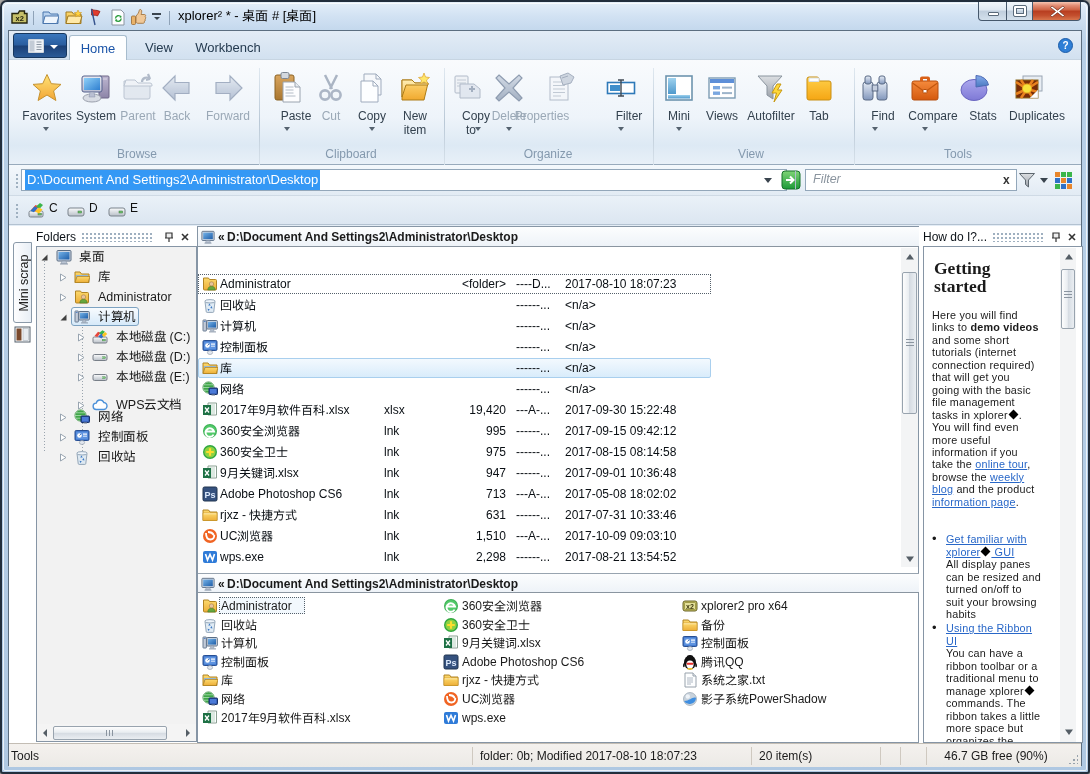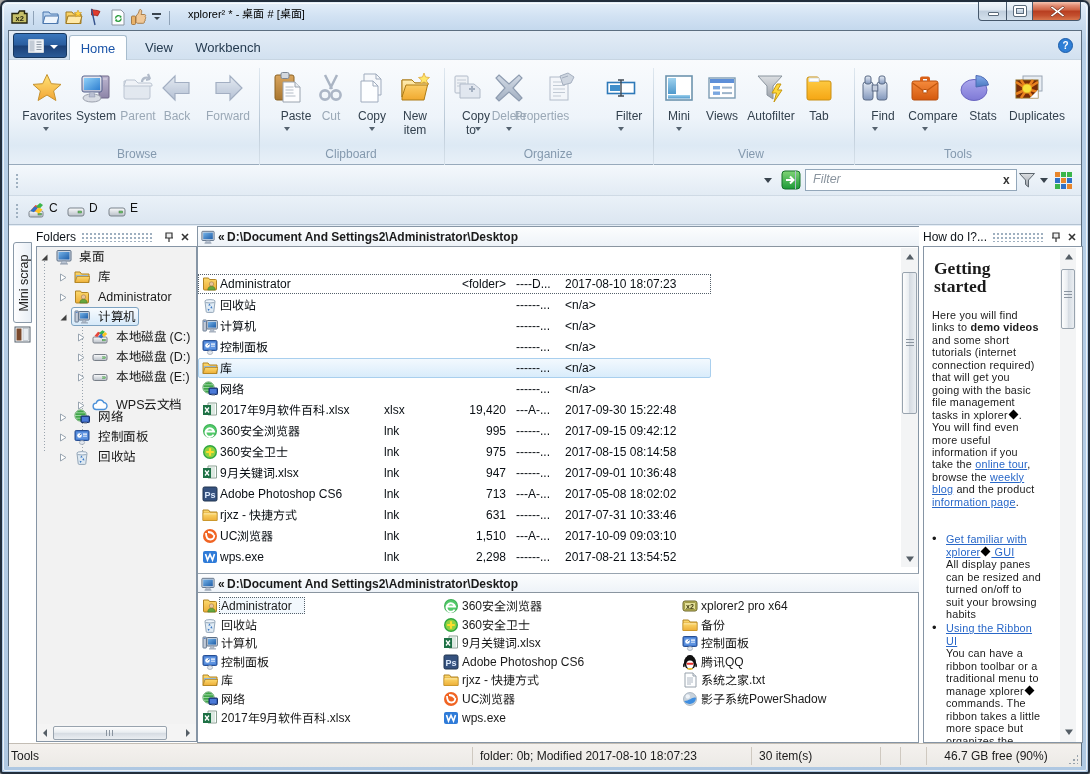--- a/index.html
+++ b/index.html
@@ -310,21 +310,21 @@
       <path d="M10 6.5 l.5 2 -2 .2z M4.8 12.5 l-.5-2 2-.2z" fill="#2f9e3f"></path>
     </svg>
   <svg class="abs" style="left:130px;top:8px" width="17" height="18" viewBox="0 0 17 18">
       <path d="M6 8 c1.5-1.5 3-3.5 3.2-5.5 .2-1.6 2.4-1.3 2.5.6 .1 1.6-.6 3.4-.6 3.4 h3.4 c1.2 0 1.6 1.6.6 2.2 1 .7.8 2-.2 2.4 .8.8.4 2-.6 2.2 .6 1-.2 2-1.4 2 h-5 c-1 0-1.9-.6-1.9-1.6z" fill="#f0c898" stroke="#9a6a30" stroke-width=".8"></path>
       <rect x="1.5" y="8" width="4" height="8.5" rx="1" fill="#e8b26a" stroke="#9a6a30" stroke-width=".8"></rect>
     </svg>
   <div class="abs" style="left:152px;top:13px;width:9px;height:1.6px;background:#3a444e"></div>
   <div class="abs" style="left:154px;top:17px;width:0;height:0;border-left:3.2px solid transparent;border-right:3.2px solid transparent;border-top:3.8px solid #3a444e"></div>
   <div class="qsep" style="position:absolute;left:169px;top:11px;margin:0"></div>
 </div>
-<div id="title" class="abs" style="left:188px;top:8px;font-size:11px">xplorer² * - <svg class="cj" viewBox="0 0 1000 1000">
+<div id="title" class="abs" style="left:178px;top:8px;font-size:13px">xplorer² * - <svg class="cj" viewBox="0 0 1000 1000">
       <use href="#u684C"></use>
     </svg><svg class="cj" viewBox="0 0 1000 1000">
       <use href="#u9762"></use>
     </svg> # [<svg class="cj" viewBox="0 0 1000 1000">
       <use href="#u684C"></use>
     </svg><svg class="cj" viewBox="0 0 1000 1000">
       <use href="#u9762"></use>
     </svg>]</div>
 <div id="bmin" class="wbtn">
     <div style="position:absolute;left:9px;top:10px;width:11px;height:4px;background:#fff;border:1px solid #5a6a7a;border-radius:1px"></div>
@@ -508,20 +508,21 @@
         <g>
           <path d="M14 17 L3 10 M14 17 L8 8 M14 17 L20 8 M14 17 L25 10 M14 17 L25 20 M14 17 L20 26 M14 17 L8 26 M14 17 L3 22" stroke="#e8821e" stroke-width="2.6"></path>
         </g>
         <circle cx="14" cy="16.5" r="4.6" fill="#f7e23c" stroke="#e8a81e"></circle>
         <path d="M25 18 v8 h-8z" fill="#fdfdfc" stroke="#c9c2b0" stroke-width=".7"></path>
       </svg>
     <div class="rlbl" style="left:983px">Duplicates</div>
   </div>
   <div id="addrrow">
     <div class="abs" style="left:6px;top:8px;width:4px;height:16px;background-image:radial-gradient(#9fb0c0 35%,transparent 37%);background-size:4px 4px"></div>
+    <div id="addr"><span id="addrsel">D:\Document And Settings2\Administrator\Desktop</span></div>
     <div class="abs" style="left:755px;top:13px;width:0;height:0;border-left:4px solid transparent;border-right:4px solid transparent;border-top:5px solid #3a444e"></div>
     <svg class="abs" style="left:772px;top:5px" width="20" height="20" viewBox="0 0 20 20">
         <rect x="1" y="1" width="18" height="18" rx="3" fill="url(#ggo)" stroke="#17702a"></rect>
         <path d="M5 10 h7 M9 6.5 L12.5 10 L9 13.5" fill="none" stroke="#fff" stroke-width="2"></path>
       </svg>
     <div class="abs" style="left:786px;top:6px;width:1px;height:18px;background:#aebdcb"></div>
     <div id="filter">Filter</div>
     <div class="abs" style="left:994px;top:8px;font-size:12px;color:#333;font-weight:bold">x</div>
     <svg class="abs" style="left:1009px;top:7px" width="18" height="17" viewBox="0 0 18 17">
         <path d="M1.5 1.5 h15 l-6 6.5 v7 l-3-2.5 v-4.5z" fill="url(#gfunnel)" stroke="#5d676f"></path>
@@ -1259,21 +1260,21 @@
     </div>
   </div>
   <div id="statusbar">
     <div class="ssep" style="left:463px"></div>
       <div class="ssep" style="left:742px"></div>
       <div class="ssep" style="left:871px"></div>
       <div class="ssep" style="left:891px"></div>
       <div class="ssep" style="left:917px"></div>
     <div class="abs" style="left:2px;top:5px">Tools</div>
     <div class="abs" style="left:471px;top:5px">folder: 0b; Modified 2017-08-10 18:07:23</div>
-    <div class="abs" style="left:750px;top:5px">30 item(s)</div>
+    <div class="abs" style="left:750px;top:5px">20 item(s)</div>
     <div class="abs" style="left:917px;top:5px;width:140px;text-align:center">46.7 GB free (90%)</div>
     <div class="abs" style="right:3px;bottom:3px;width:10px;height:10px;background-image:radial-gradient(#98a2ac 38%,transparent 40%);background-size:4px 4px;clip-path:polygon(100% 0,100% 100%,0 100%)"></div>
   </div>
 </div>
 <svg width="0" height="0" style="position:absolute">
     <defs>
       <path id="u684C" d="M237 430H761V508H237ZM237 299H761V375H237ZM163 241V565H460V635H54V699H394C304 782 162 854 37 889C52 904 74 931 85 949C216 904 367 815 460 713V960H536V713C627 817 775 902 914 945C926 926 946 897 963 882C830 850 690 782 603 699H947V635H536V565H838V241H528V173H906V111H528V40H451V241Z"></path>
       <path id="u9762" d="M389 546H601V659H389ZM389 485V374H601V485ZM389 720H601V837H389ZM58 106V178H444C437 219 426 266 416 304H104V960H176V907H820V960H896V304H493L532 178H945V106ZM176 837V374H320V837ZM820 837H670V374H820Z"></path>
       <path id="u5E93" d="M325 635C334 627 368 621 419 621H593V736H232V806H593V959H667V806H954V736H667V621H888V553H667V448H593V553H403C434 507 465 454 493 399H912V331H527L559 259L482 232C471 265 458 299 444 331H260V399H412C387 449 365 487 354 503C334 536 317 558 299 562C308 582 321 620 325 635ZM469 59C486 83 503 114 515 141H121V430C121 575 114 779 31 922C49 930 82 951 95 965C182 813 195 585 195 430V212H952V141H600C588 110 565 71 542 40Z"></path>
       <path id="u8BA1" d="M137 105C193 152 263 220 295 263L346 207C312 166 241 102 186 57ZM46 354V428H205V787C205 830 174 860 155 872C169 887 189 921 196 941C212 920 240 898 429 764C421 750 409 718 404 698L281 782V354ZM626 43V372H372V449H626V960H705V449H959V372H705V43Z"></path>

